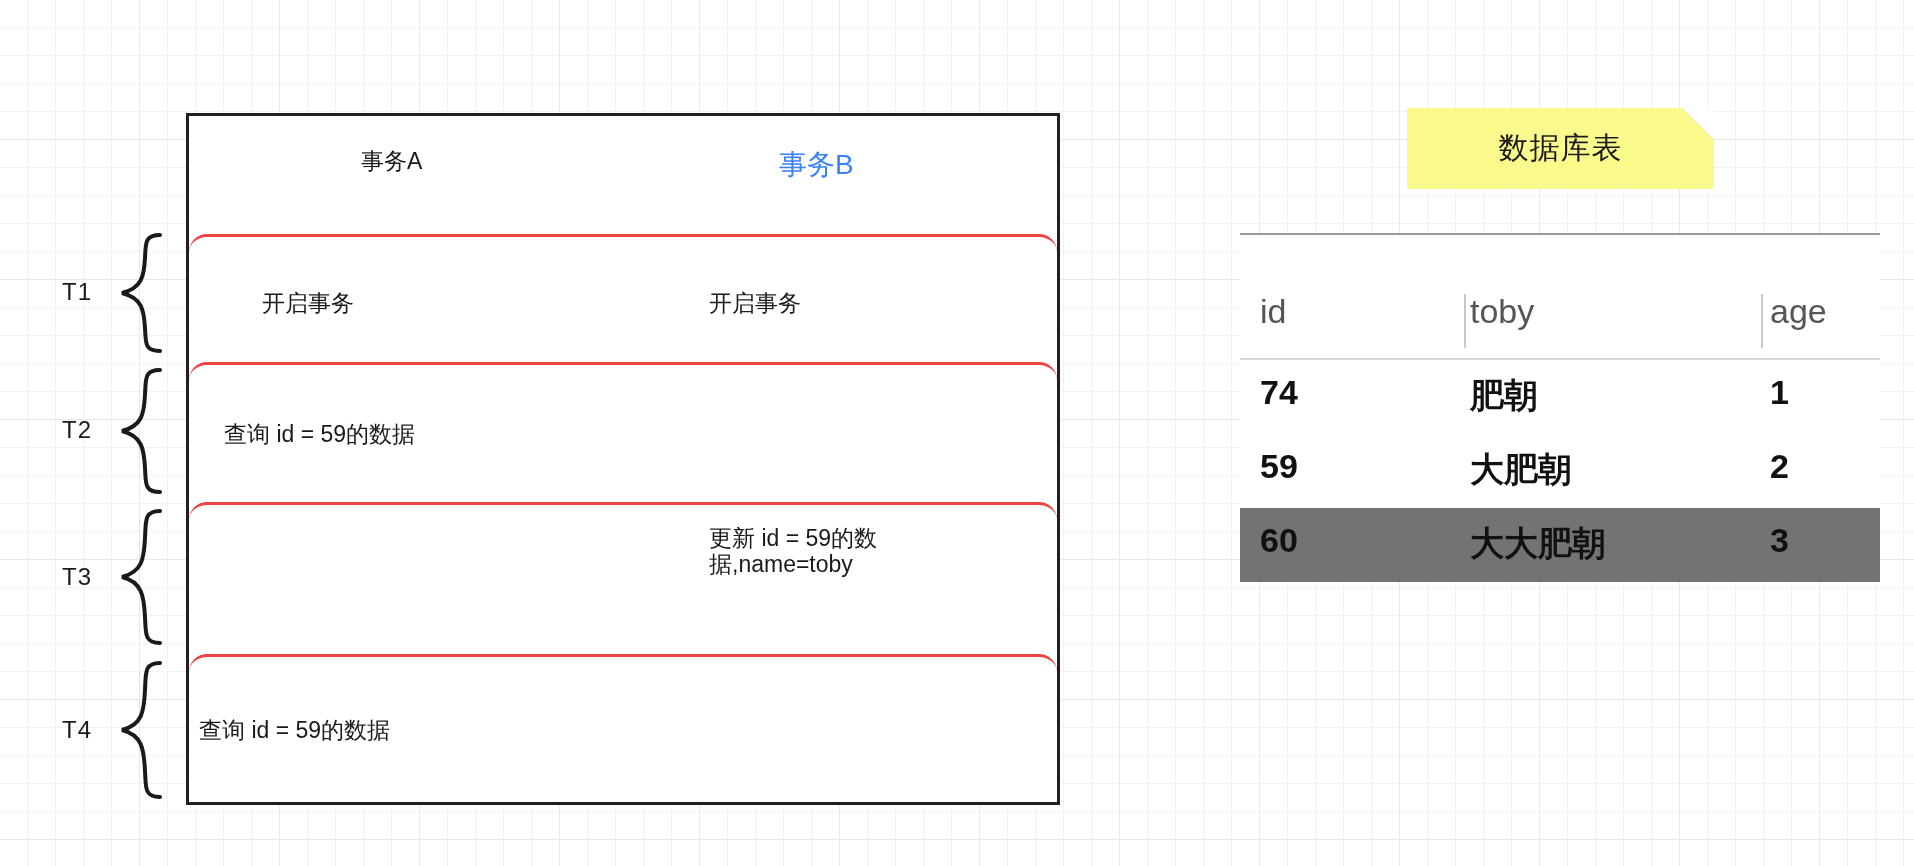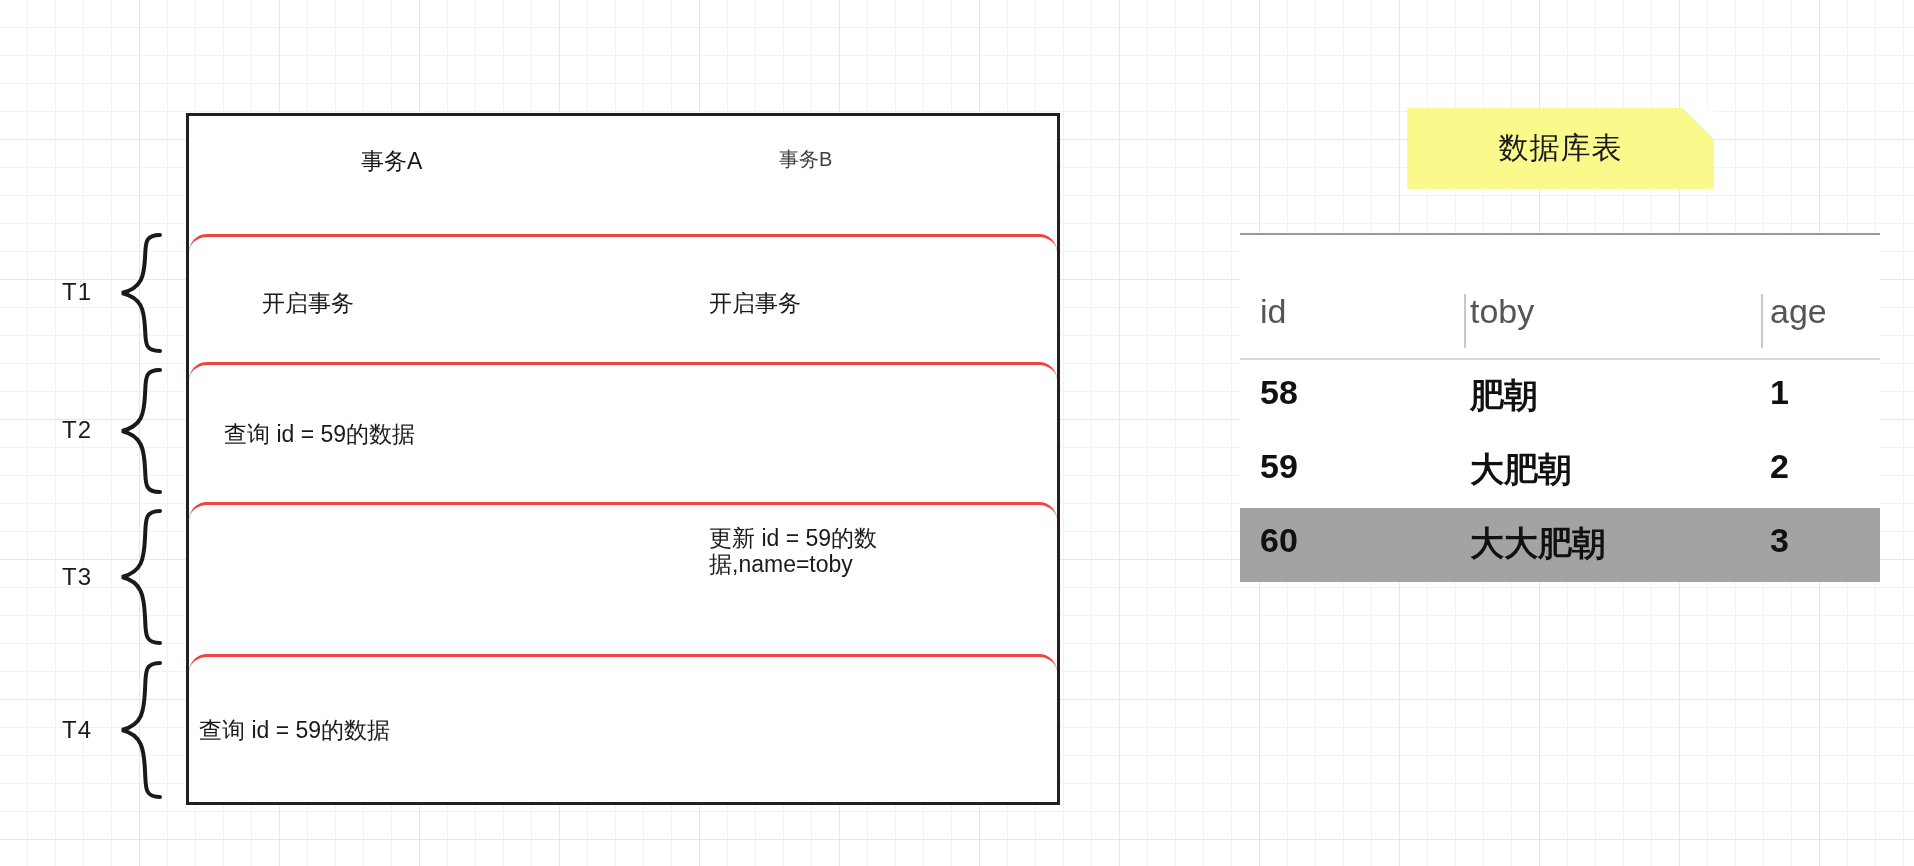--- a/index.html
+++ b/index.html
@@ -27,21 +27,21 @@
   }
   .tx-row{position:relative;box-sizing:border-box;width:100%;border-radius:18px;}
   .tx-row.divider{border-top:3px solid #ef4444;}
   .tx-head{height:118px;}
   .tx-r1{height:128px;}
   .tx-r2{height:140px;}
   .tx-r3{height:152px;}
   .tx-r4{height:145px;}
 
   .head-a{position:absolute;left:172px;top:30px;font-size:23px;color:#1a1a1a;}
-  .head-b{position:absolute;left:590px;top:30px;font-size:20px;color:#404040;}
+  .head-b{position:absolute;left:590px;top:30px;font-size:28px;color:#3b82f6;}
 
   .r1-a{position:absolute;left:73px;top:51px;font-size:23px;color:#1a1a1a;}
   .r1-b{position:absolute;left:520px;top:51px;font-size:23px;color:#1a1a1a;}
 
   .r2-a{position:absolute;left:35px;top:54px;font-size:23px;color:#1a1a1a;}
 
   .r3-b{
     position:absolute;right:48px;top:20px;width:300px;
     text-align:left;font-size:23px;line-height:26px;color:#1a1a1a;
   }
@@ -92,21 +92,21 @@
   #db-table .thead{
     position:relative;height:78px;border-bottom:2px solid #d8d8d8;margin-top:45px;
   }
   #db-table .th{
     position:absolute;top:12px;font-size:34px;color:#555555;font-weight:normal;
   }
   #db-table .vdiv{
     position:absolute;top:14px;width:2px;height:54px;background:#c9c9c9;
   }
   #db-table .trow{position:relative;height:74px;}
-  #db-table .trow.alt{background:#a3a3a3;}
+  #db-table .trow.alt{background:#737373;}
   #db-table .td{
     position:absolute;top:13px;font-size:34px;font-weight:bold;color:#111111;
   }
   .c-id{left:20px;}
   .c-name{left:230px;}
   .c-age{left:530px;}
   .v1{left:224px;}
   .v2{left:521px;}
 </style>
 </head>
@@ -179,21 +179,21 @@
 
     <div class="thead">
       <span class="th c-id">id</span>
       <span class="vdiv v1"></span>
       <span class="th c-name">toby</span>
       <span class="vdiv v2"></span>
       <span class="th c-age">age</span>
     </div>
 
     <div class="trow">
-      <span class="td c-id">58</span>
+      <span class="td c-id">74</span>
       <span class="td c-name">肥朝</span>
       <span class="td c-age">1</span>
     </div>
 
     <div class="trow">
       <span class="td c-id">59</span>
       <span class="td c-name">大肥朝</span>
       <span class="td c-age">2</span>
     </div>
 

